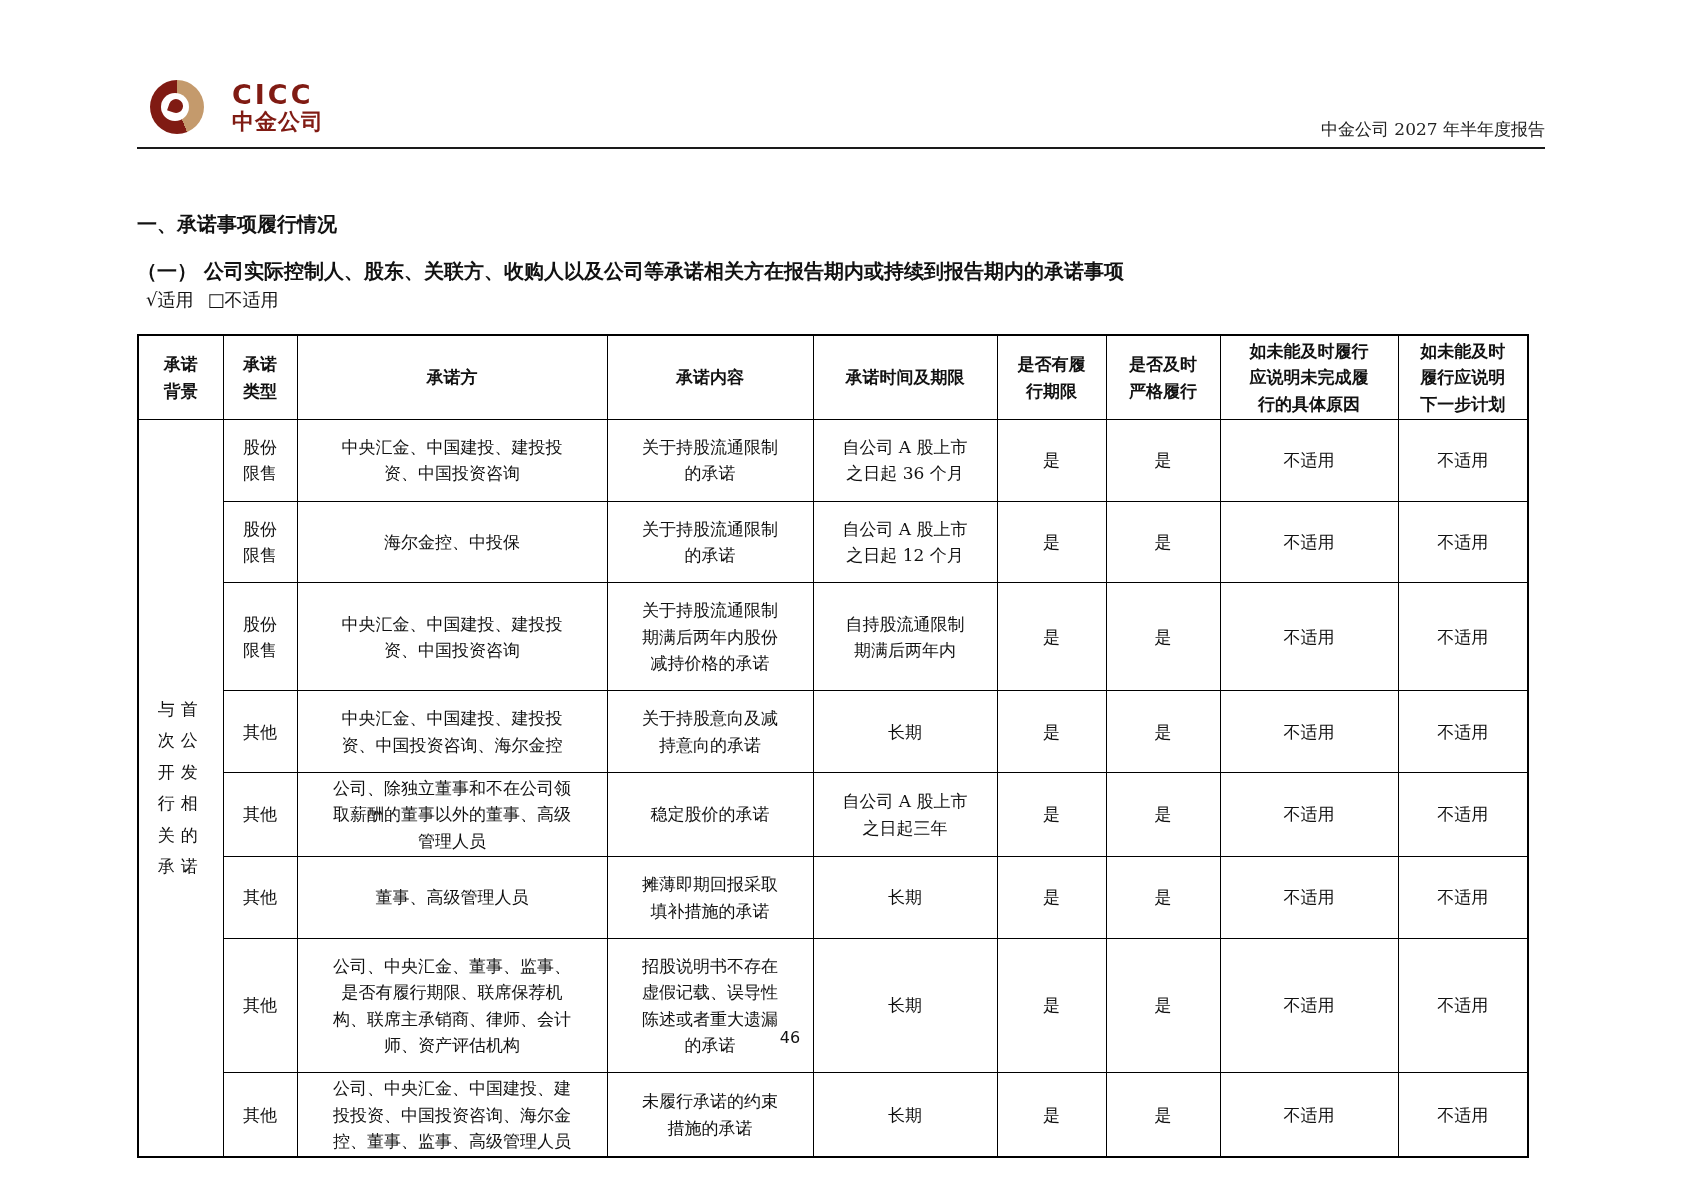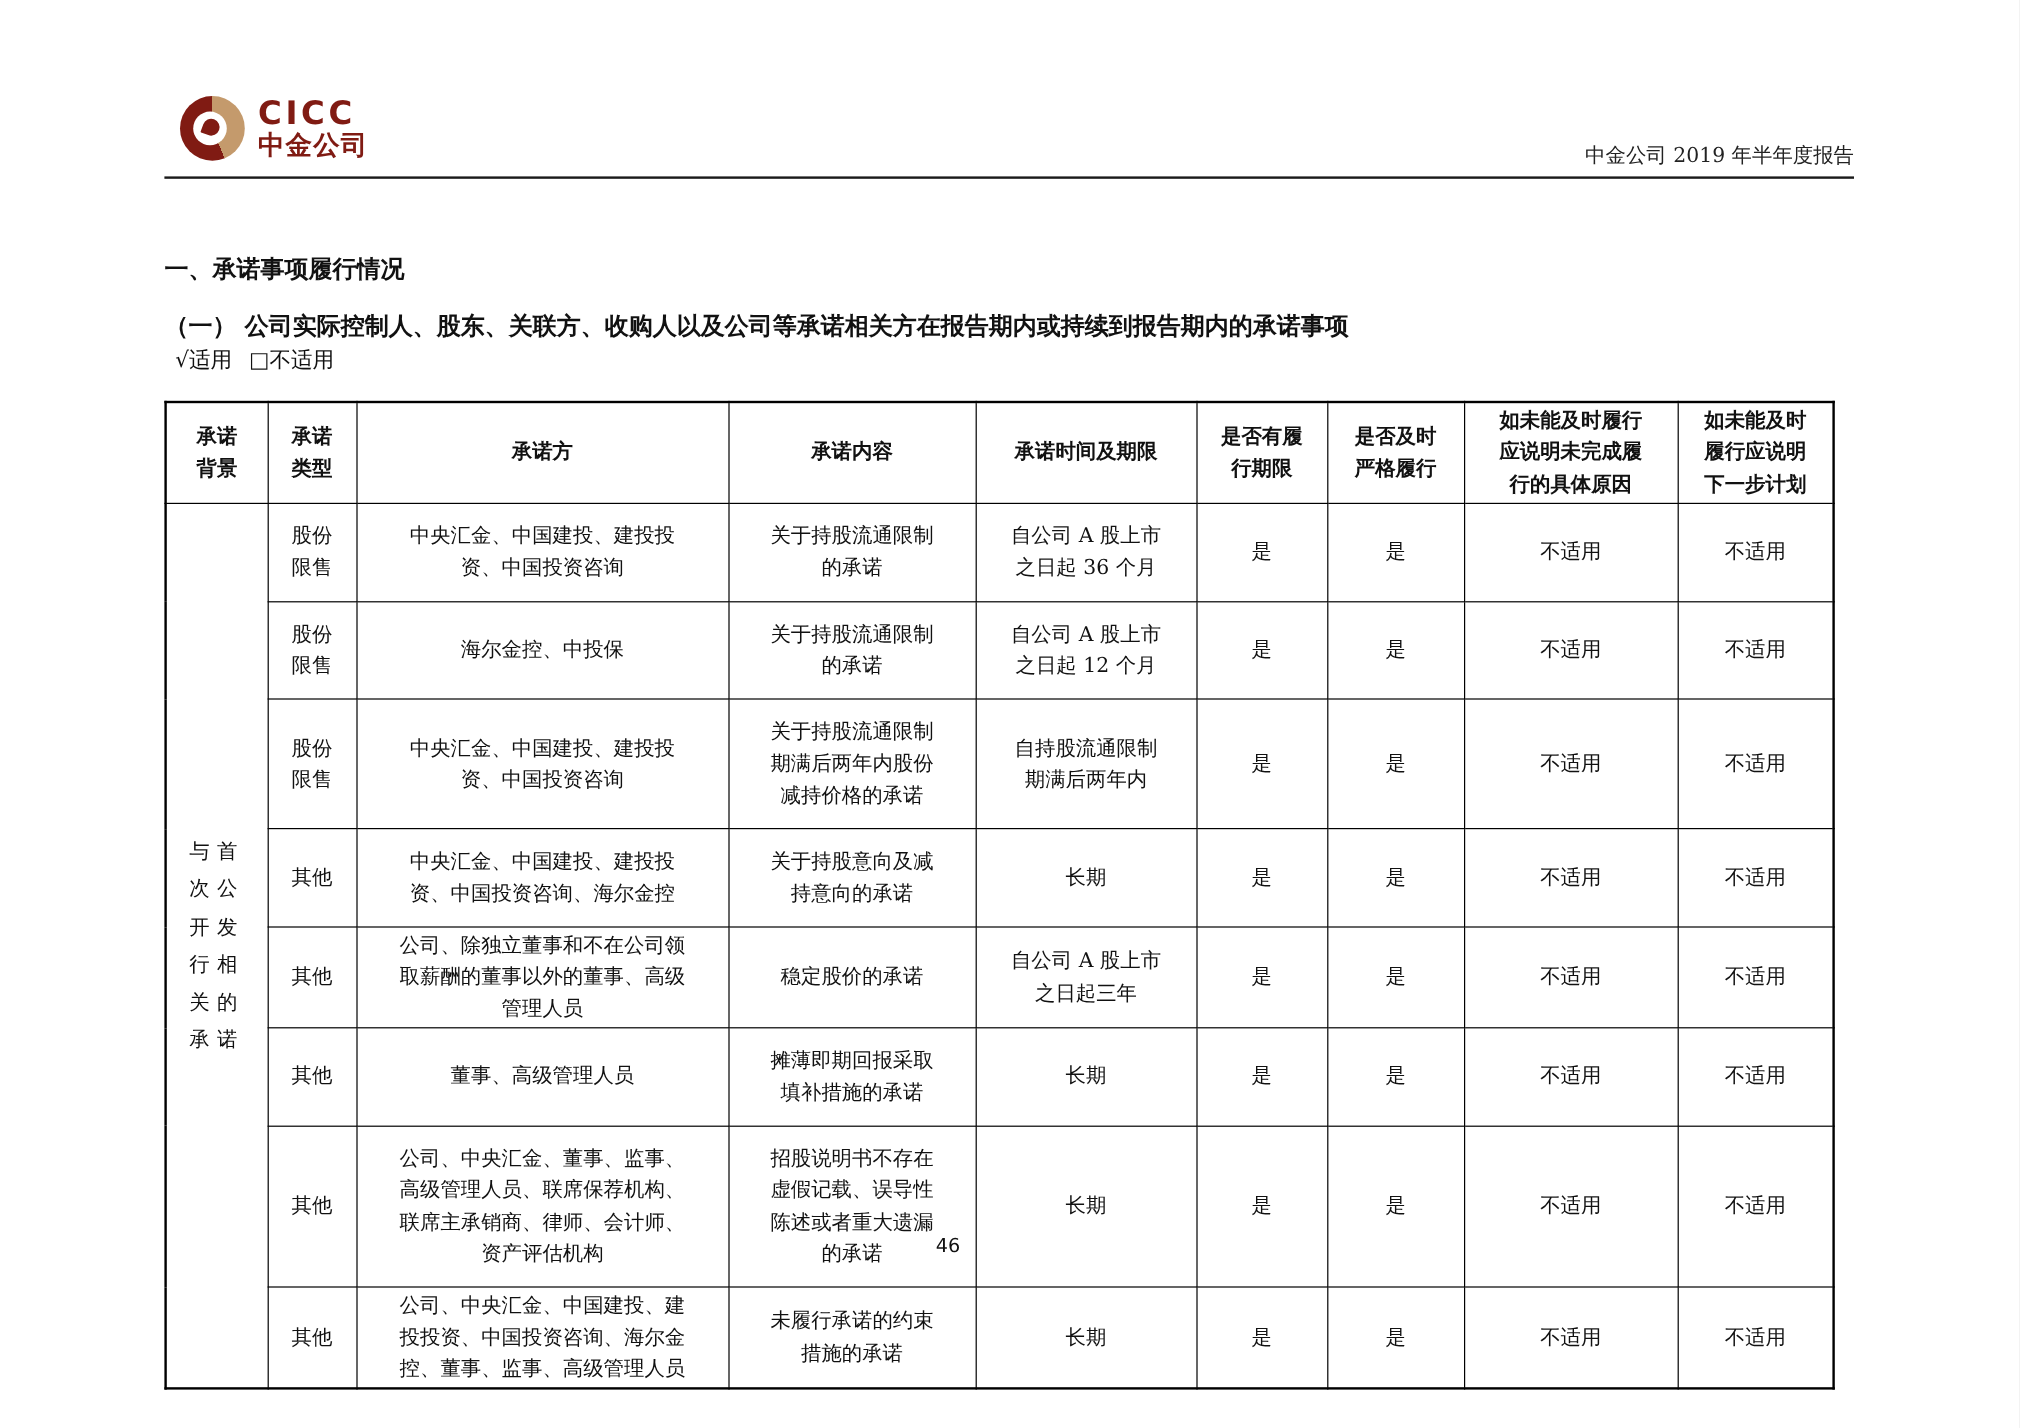--- a/index.html
+++ b/index.html
@@ -6,21 +6,21 @@
   html,body { background:#e8e8e8; }
   .page {
     position:relative;
     width:1683px; height:1190px;
     background:#ffffff;
     font-family:"DejaVu Serif","Liberation Serif",serif;
     color:#111;
     overflow:hidden;
   }
   
-  .logo { position:absolute; left:150px; top:80px; display:flex; align-items:center; gap:11px; }
+  .logo { position:absolute; left:150px; top:80px; display:flex; align-items:center; gap:28px; }
   .logo-mark { position:relative; width:54px; height:54px; border-radius:50%;
     background:conic-gradient(#c49a6c 8deg 158deg, #801b13 158deg 368deg); }
   .logo-mark::before { content:""; position:absolute; left:11px; top:13px; width:28px; height:28px;
     border-radius:50%; background:#fff; }
   .logo-mark .dot { position:absolute; left:19px; top:19px; width:14px; height:14px;
     border-radius:50% 50% 50% 4%; background:#801b13; transform:rotate(20deg); }
   .logo-text { color:#801b13; line-height:1.05; }
   .logo-acronym { font-size:27px; font-weight:bold; letter-spacing:3px; font-family:"DejaVu Sans","Liberation Sans",sans-serif; }
   .logo-company { font-size:22px; font-weight:bold; letter-spacing:1px; }
   .report-title { position:absolute; right:138px; top:118px; font-size:17px; color:#222; }
@@ -59,21 +59,21 @@
 
   <div class="logo">
     <div class="logo-mark">
         <span class="dot"></span>
       </div>
     <div class="logo-text">
       <div class="logo-acronym">CICC</div>
       <div class="logo-company">中金公司</div>
     </div>
   </div>
-  <div class="report-title">中金公司 2019 年半年度报告</div>
+  <div class="report-title">中金公司 2027 年半年度报告</div>
   <div class="header-rule"></div>
 
   <div class="section1">一、承诺事项履行情况</div>
   <div class="section2">（一） 公司实际控制人、股东、关联方、收购人以及公司等承诺相关方在报告期内或持续到报告期内的承诺事项</div>
   <div class="applicability">
     <span>√适用</span><span class="na">□不适用</span>
   </div>
 
   <div class="tbl-wrap">
     <table>
@@ -223,21 +223,21 @@
           <td>是</td>
           <td>是</td>
           <td>不适用</td>
           <td>不适用</td>
         </tr>
         <tr style="height:111px">
           <td>
               <div class="w2">其他</div>
             </td>
           <td>
-              <div class="wp">公司、中央汇金、董事、监事、高级管理人员、联席保荐机构、联席主承销商、律师、会计师、资产评估机构</div>
+              <div class="wp">公司、中央汇金、董事、监事、是否有履行期限、联席保荐机构、联席主承销商、律师、会计师、资产评估机构</div>
             </td>
           <td>
               <div class="wc">招股说明书不存在虚假记载、误导性陈述或者重大遗漏的承诺</div>
             </td>
           <td>
               <div class="wt">长期</div>
             </td>
           <td>是</td>
           <td>是</td>
           <td>不适用</td>

